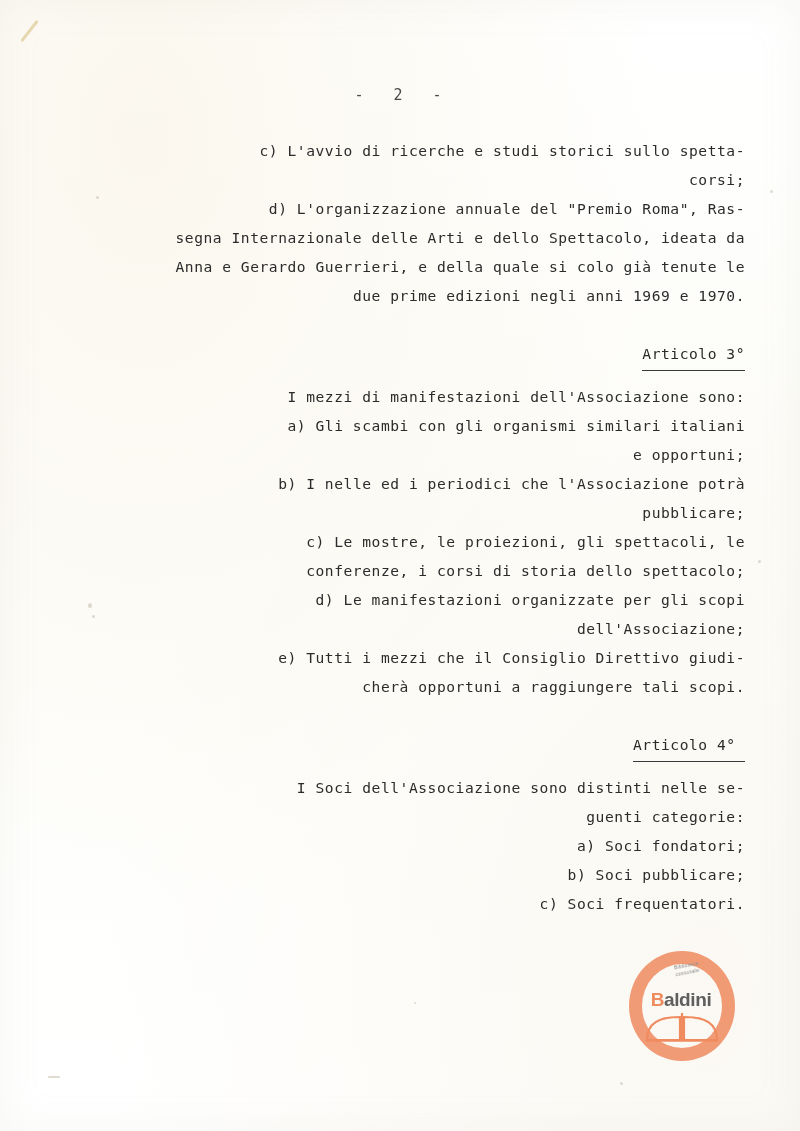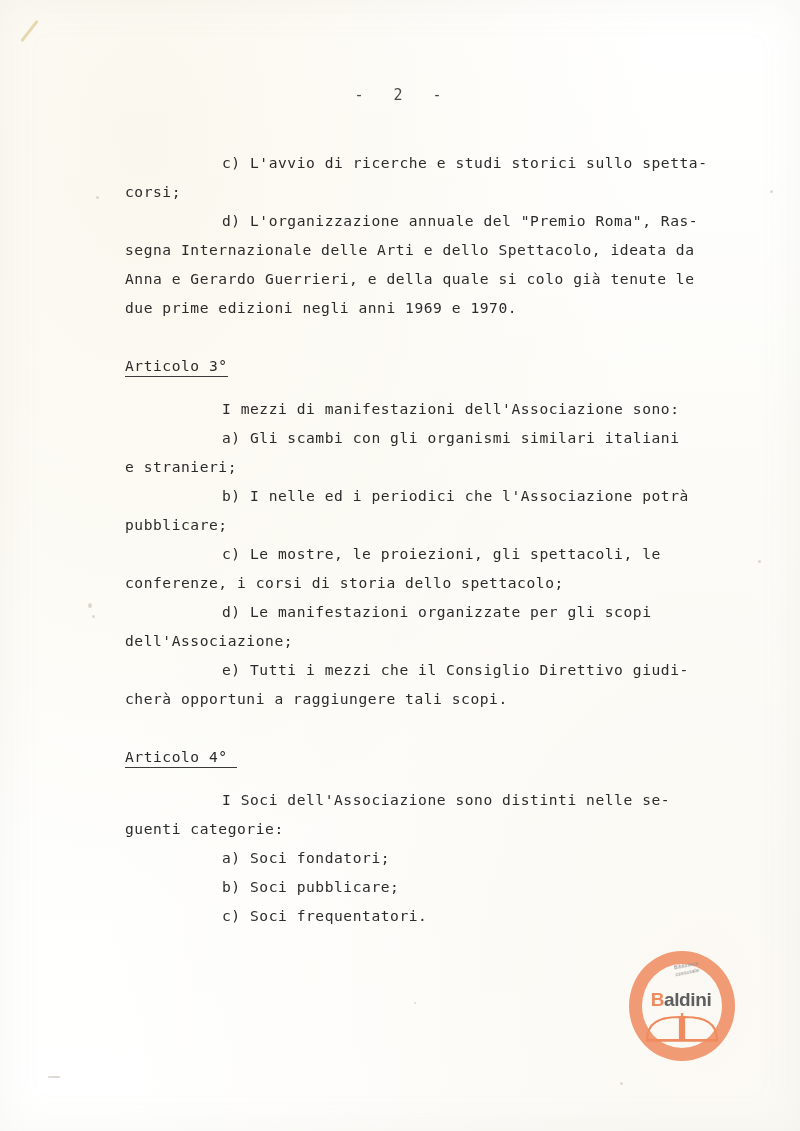--- a/index.html
+++ b/index.html
@@ -41,22 +41,23 @@
     text-align: center;
     font-size: 15px;
     letter-spacing: 4px;
     color: #4a4a4a;
     white-space: pre;
   }
 
   .body-text {
     position: absolute;
     left: 125px;
-    top: 148px;
+    top: 136px;
     width: 620px;
+    text-align: right;
   }
 
   .line {
     font-size: 14.6px;
     line-height: 29px;
     letter-spacing: 0.55px;
     white-space: pre;
     color: #2b2b2b;
   }
   .line.indent {
@@ -71,21 +72,21 @@
 
   .heading {
     font-size: 14.6px;
     line-height: 29px;
     letter-spacing: 0.55px;
     white-space: pre;
     color: #2b2b2b;
   }
   .heading span.u {
     border-bottom: 1.6px solid #3a3a3a;
-    padding-bottom: 2px;
+    padding-bottom: 8px;
   }
 
   
   .speck {
     position: absolute;
     background: rgba(170,160,140,0.38);
     border-radius: 50%;
     pointer-events: none;
   }
   .streak {
@@ -189,21 +190,21 @@
     <div class="block-gap"></div>
 
     <div class="heading"><span class="u">Articolo 3°</span></div>
     <div class="half-gap"></div>
 
     <div>
       <div class="line indent">I mezzi di manifestazioni dell'Associazione sono:</div>
     </div>
     <div>
       <div class="line indent">a) Gli scambi con gli organismi similari italiani</div>
-      <div class="line">e stranieri;</div>
+      <div class="line">e opportuni;</div>
     </div>
     <div>
       <div class="line indent">b) I nelle ed i periodici che l'Associazione potrà</div>
       <div class="line">pubblicare;</div>
     </div>
     <div>
       <div class="line indent">c) Le mostre, le proiezioni, gli spettacoli, le</div>
       <div class="line">conferenze, i corsi di storia dello spettacolo;</div>
     </div>
     <div>

